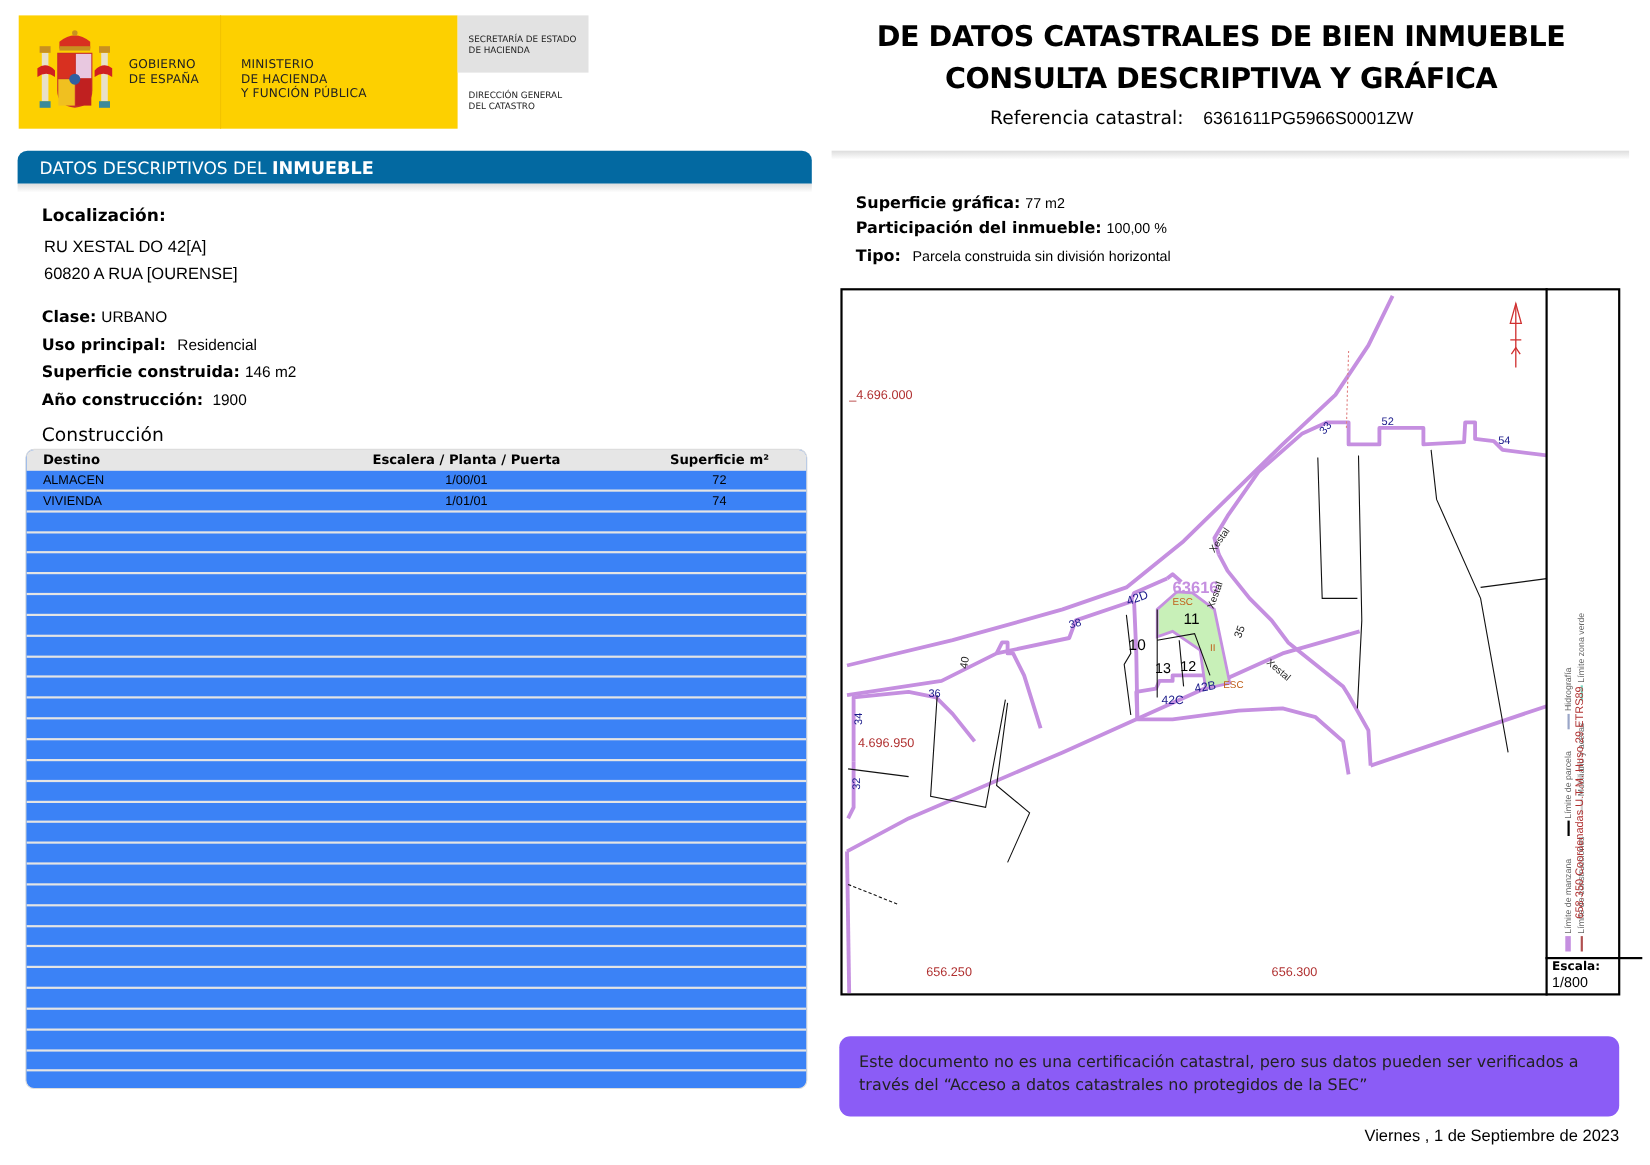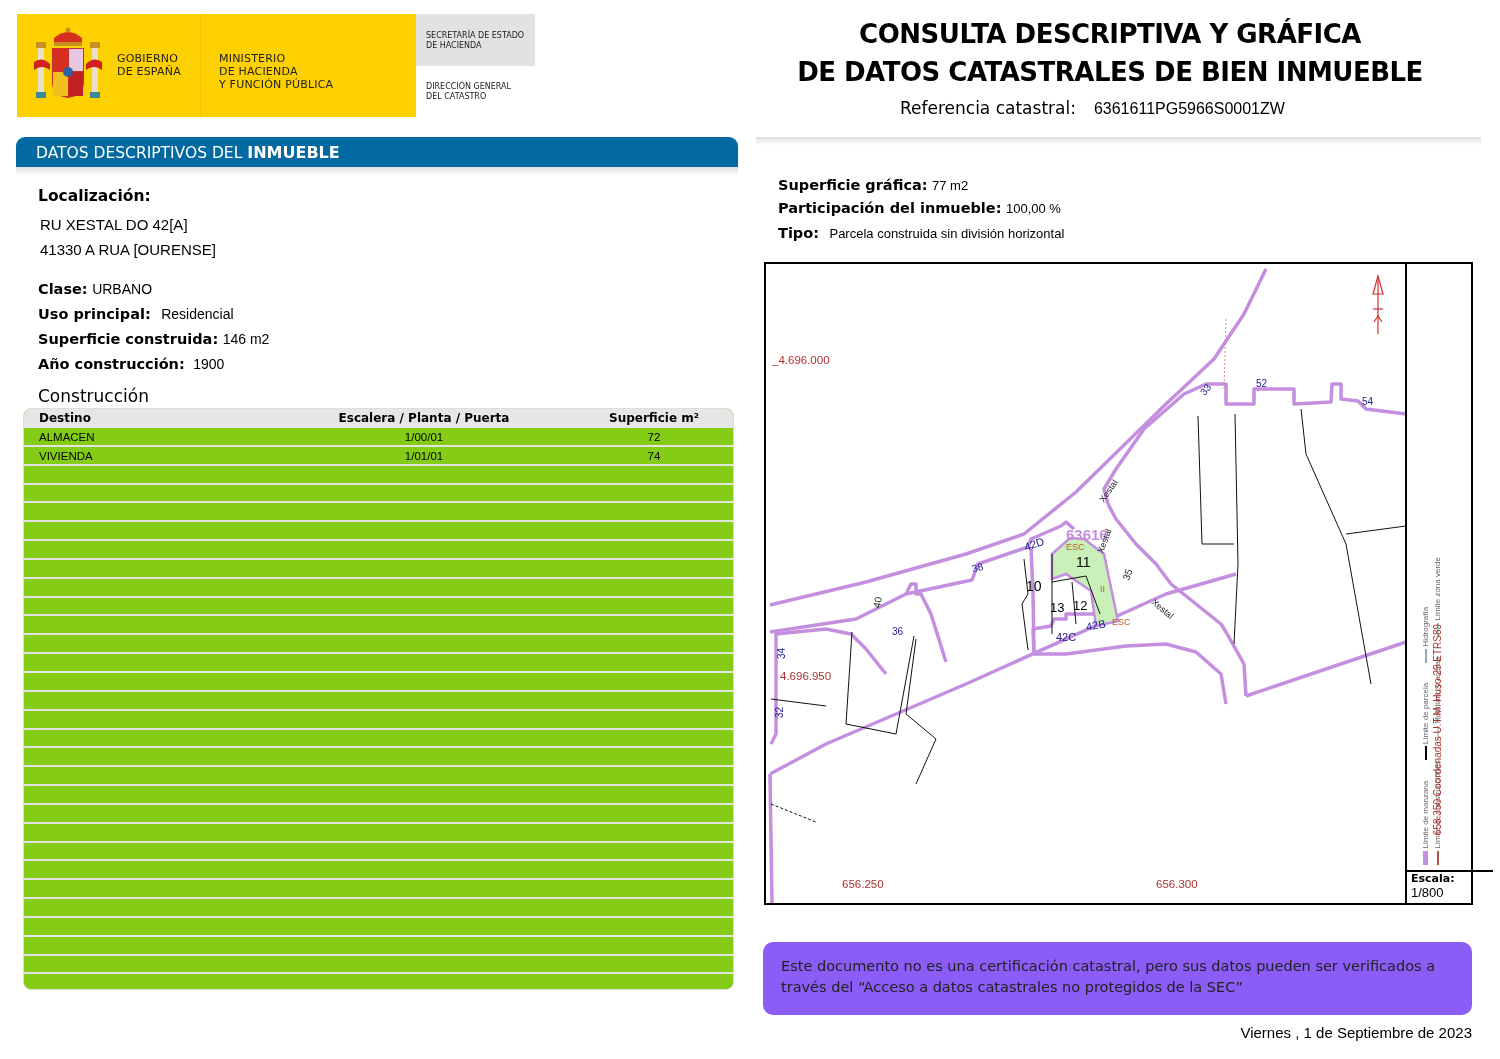--- a/index.html
+++ b/index.html
@@ -19,21 +19,21 @@
   .refrow .val { font-family:"Liberation Sans", sans-serif; font-size:16px; margin-left:18px; }
 
   
   .sec-head { height:30px; background:#0369a1; border-radius:9px 9px 0 0; color:#fff; font-family:"DejaVu Sans", sans-serif; font-weight:bold; font-size:16px; line-height:32px; padding-left:20px; box-sizing:border-box; }
   .sec-shadow { height:8px; background:linear-gradient(#ddd, #fff); }
 
   .lbl-b { font-family:"DejaVu Sans", sans-serif; font-weight:bold; font-size:14.5px; }
   .val-n { font-family:"Liberation Sans", sans-serif; font-size:14px; }
 
   
-  .tbl { left:23px; top:408px; width:709px; height:580px; border:1px solid #ddd; border-radius:8px; overflow:hidden; background:#84cc16; }
+  .tbl { left:23px; top:408px; width:709px; height:580px; border:1px solid #ddd; border-radius:8px; overflow:hidden; background:#3b82f6; }
   .tbl-head { height:19px; background:#e6e6e6; font-family:"DejaVu Sans", sans-serif; font-weight:bold; font-size:12px; line-height:19px; position:relative; }
   .tbl-row { height:18.85px; border-bottom:2px solid #e4e4e4; position:relative; font-size:11.5px; line-height:18px; box-sizing:border-box; }
   .c1 { position:absolute; left:15px; }
   .c2 { position:absolute; left:300px; width:200px; text-align:center; }
   .c3 { position:absolute; left:580px; width:100px; text-align:center; }
 
   
   .map { left:764px; top:262px; width:709px; height:643px; border:2px solid #000; box-sizing:border-box; background:#fff; }
   .legend { left:1405px; top:262px; width:68px; height:643px; border-left:2px solid #000; box-sizing:border-box; }
   .scale { left:1405px; top:870px; width:88px; height:35px; border-top:2px solid #000; box-sizing:border-box; }
@@ -80,37 +80,37 @@
 <div class="abs logo-small" style="left:426px;top:31px;">
   <div>SECRETARÍA DE ESTADO</div>
   <div>DE HACIENDA</div>
 </div>
 <div class="abs logo-small" style="left:426px;top:82px;">
   <div>DIRECCIÓN GENERAL</div>
   <div>DEL CATASTRO</div>
 </div>
 
 <div class="abs title">
+  <div>DE DATOS CATASTRALES DE BIEN INMUEBLE</div>
   <div>CONSULTA DESCRIPTIVA Y GRÁFICA</div>
-  <div>DE DATOS CATASTRALES DE BIEN INMUEBLE</div>
 </div>
 <div class="abs refrow">
   <span class="lbl">Referencia catastral:</span><span class="val">6361611PG5966S0001ZW</span>
 </div>
 
 <div class="abs" style="left:16px;top:137px;width:722px;">
   <div class="sec-head">
     <span style="font-weight:normal;font-size:15.5px;">DATOS DESCRIPTIVOS DEL </span><span>INMUEBLE</span>
   </div>
   <div class="sec-shadow"></div>
 </div>
 
 <div class="abs lbl-b" style="left:38px;top:187px;font-size:15.5px;">Localización:</div>
 <div class="abs val-n" style="left:40px;top:216px;font-size:15px;">RU XESTAL DO 42[A]</div>
-<div class="abs val-n" style="left:40px;top:241px;font-size:15px;">41330 A RUA [OURENSE]</div>
+<div class="abs val-n" style="left:40px;top:241px;font-size:15px;">60820 A RUA [OURENSE]</div>
 
 <div class="abs" style="left:38px;top:280px;">
   <span class="lbl-b">Clase:</span>
   <span class="val-n">URBANO</span>
 </div>
 <div class="abs" style="left:38px;top:305px;">
   <span class="lbl-b">Uso principal:</span>
   <span class="val-n" style="margin-left:6px;">Residencial</span>
 </div>
 <div class="abs" style="left:38px;top:330px;">
@@ -242,21 +242,21 @@
   <div class="abs" style="left:6px;top:90px;font-size:11.5px;color:#b03030;">_4.696.000</div>
   <div class="abs" style="left:14px;top:406px;font-size:11.5px;color:#b03030;">4.696.950</div>
   <div class="abs" style="left:76px;top:614px;font-size:11.5px;color:#b03030;">656.250</div>
   <div class="abs" style="left:390px;top:614px;font-size:11.5px;color:#b03030;">656.300</div>
 
   <div class="abs" style="left:300px;top:262px;font-size:15px;color:#c58fe0;font-weight:bold;">63616</div>
   <div class="abs" style="left:258px;top:274px;font-size:11px;color:#1a1a8a;transform:rotate(-20deg);">42D</div>
   <div class="abs" style="left:320px;top:355px;font-size:11px;color:#1a1a8a;transform:rotate(-10deg);">42B</div>
   <div class="abs" style="left:290px;top:367px;font-size:11px;color:#1a1a8a;">42C</div>
   <div class="abs" style="left:206px;top:298px;font-size:10px;color:#1a1a8a;transform:rotate(-15deg);">38</div>
-  <div class="abs" style="left:78px;top:362px;font-size:10px;color:#1a1a8a;margin-left:48px;">36</div>
+  <div class="abs" style="left:78px;top:362px;font-size:10px;color:#1a1a8a;">36</div>
   <div class="abs" style="left:10px;top:384px;font-size:10px;color:#1a1a8a;transform:rotate(-90deg);">34</div>
   <div class="abs" style="left:8px;top:443px;font-size:10px;color:#1a1a8a;transform:rotate(-90deg);">32</div>
   <div class="abs" style="left:434px;top:120px;font-size:10px;color:#1a1a8a;transform:rotate(-50deg);">33</div>
   <div class="abs" style="left:490px;top:114px;font-size:10px;color:#1a1a8a;">52</div>
   <div class="abs" style="left:596px;top:132px;font-size:10px;color:#1a1a8a;">54</div>
   <div class="abs" style="left:356px;top:305px;font-size:10px;color:#222;transform:rotate(-70deg);">35</div>
   <div class="abs" style="left:106px;top:333px;font-size:10px;color:#222;transform:rotate(-80deg);">40</div>
 
   <div class="abs" style="left:260px;top:314px;font-size:14px;">10</div>
   <div class="abs" style="left:310px;top:290px;font-size:14px;">11</div>

